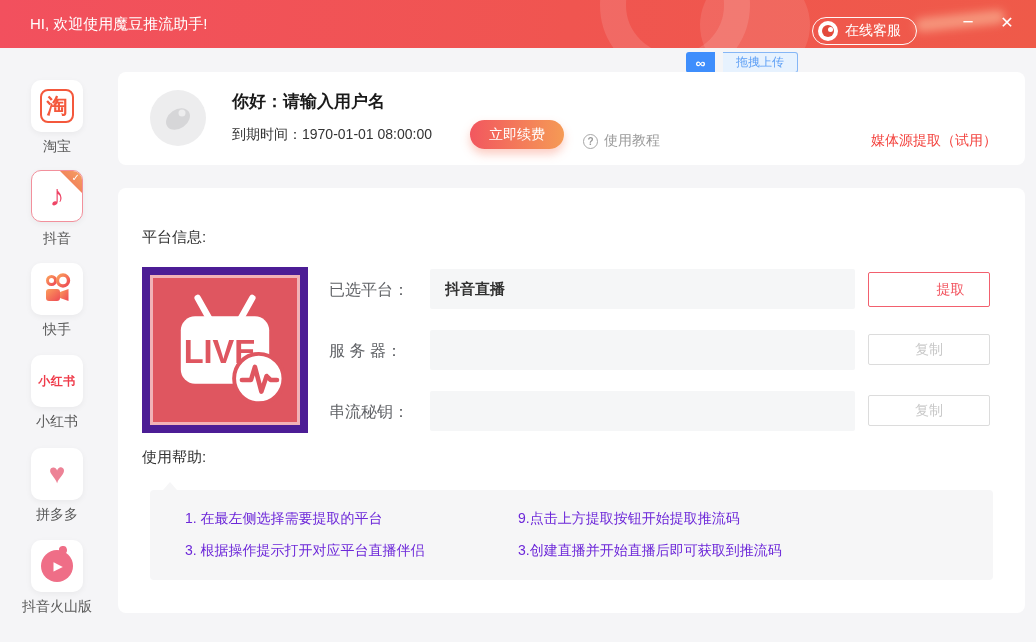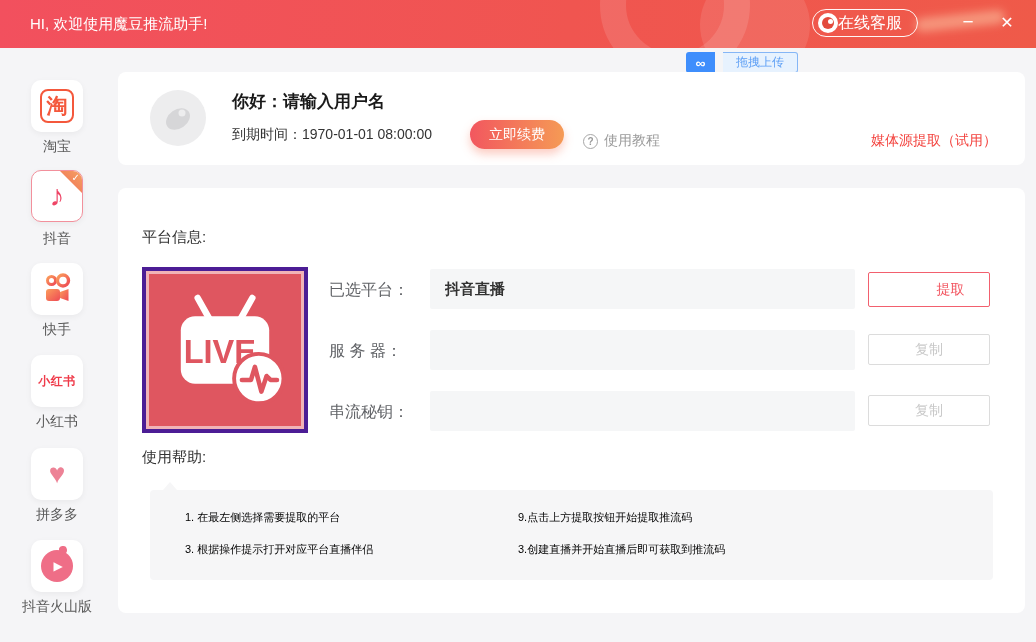--- a/index.html
+++ b/index.html
@@ -10,22 +10,22 @@
   
   .titlebar { position:absolute; left:0; top:0; width:1036px; height:48px;
     background:linear-gradient(95deg,#f2505e 0%,#f05550 55%,#ef5a49 100%); overflow:hidden; }
   .decor1 { position:absolute; left:600px; top:-70px; width:150px; height:150px; border-radius:50%;
     border:26px solid rgba(255,255,255,0.12); }
   .decor2 { position:absolute; left:700px; top:-30px; width:110px; height:110px; border-radius:50%;
     background:rgba(255,255,255,0.10); }
   .decor3 { position:absolute; left:915px; top:14px; width:90px; height:14px; border-radius:8px;
     background:rgba(255,222,185,0.45); filter:blur(4px); transform:rotate(-6deg); }
   .win-title { position:absolute; left:30px; top:0; height:48px; line-height:48px; color:#fff; font-size:15px; }
-  .svc-btn { position:absolute; left:812px; top:9px; height:28px; display:flex; align-items:center; 
-    border:1px solid rgba(255,255,255,0.95); border-radius:15px; padding:0 15px 0 5px; color:#fff; font-size:16px; cursor:pointer; }
+  .svc-btn { position:absolute; left:812px; top:17px; height:28px; display:flex; align-items:center; gap:7px;
+    border:1px solid rgba(255,255,255,0.95); border-radius:15px; padding:0 15px 0 5px; color:#fff; font-size:14px; cursor:pointer; }
   .bean-circle { width:20px; height:20px; background:#fff; border-radius:50%; position:relative; flex:0 0 auto; }
   .bean-circle::before { content:""; position:absolute; left:4px; top:4px; width:12px; height:12px; background:#e34a3c; border-radius:50%; }
   .bean-circle::after { content:""; position:absolute; left:10px; top:6px; width:5px; height:5px; background:#fff; border-radius:50%; }
   .win-min { position:absolute; left:955px; top:9px; width:26px; height:28px; color:#fff; font-size:19px; text-align:center; line-height:26px; cursor:pointer; }
   .win-close { position:absolute; left:994px; top:9px; width:26px; height:28px; color:#fff; font-size:16px; text-align:center; line-height:28px; cursor:pointer; }
 
   
   .drag-badge { position:absolute; left:686px; top:52px; height:21px; display:flex; cursor:pointer; }
   .drag-badge .ic { width:29px; background:#3f8efc; border-radius:3px 0 0 3px; color:#fff; font-size:14px; font-weight:bold;
     display:flex; align-items:center; justify-content:center; line-height:1; }
@@ -66,33 +66,33 @@
     box-shadow:0 5px 10px rgba(245,110,80,0.35); }
   .tutorial { position:absolute; left:465px; top:60px; display:flex; align-items:center; gap:6px; color:#9a9a9a;
     font-size:14px; cursor:pointer; }
   .q-ic { width:15px; height:15px; border:1px solid #a8a8a8; border-radius:50%; font-size:10px; font-weight:bold;
     color:#9a9a9a; display:flex; align-items:center; justify-content:center; }
   .media-link { position:absolute; right:28px; top:60px; color:#f3413c; font-size:14px; cursor:pointer; }
 
   
   .sec-title { position:absolute; font-size:15px; font-weight:400; color:#333; }
   .live-box { position:absolute; left:24px; top:79px; width:166px; height:166px; background:#df5660;
-    border:4px solid #4c1d95; box-shadow:inset 0 0 0 3px rgba(255,255,255,0.55); display:flex; align-items:center; justify-content:center; }
+    border:8px solid #4c1d95; box-shadow:inset 0 0 0 3px rgba(255,255,255,0.55); display:flex; align-items:center; justify-content:center; }
   .field-label { position:absolute; left:211px; width:95px; font-size:16px; color:#606266; }
   .field-input { position:absolute; left:312px; width:425px; height:40px; background:#f5f6f7; border:none; border-radius:2px;
     padding:0 15px; font-size:15px; font-weight:bold; color:#333; font-family:inherit; }
   .field-input::placeholder { color:#bbb; }
   .btn { position:absolute; left:750px; width:122px; background:#fff; border-radius:2px; font-size:14px; cursor:pointer; font-family:inherit; }
   .btn-primary { border:1px solid #f2606e; color:#f2535e;padding-left:43px; }
   .btn-disabled { border:1px solid #dcdcdc; color:#c8c8c8; }
 
   .help-notch { position:absolute; left:45px; top:294px; width:0; height:0;
     border-left:7px solid transparent; border-right:7px solid transparent; border-bottom:8px solid #f6f6f7; }
   .help-box { position:absolute; left:32px; top:302px; width:843px; height:90px; background:#f6f6f7; border-radius:4px; }
-  .help-item { position:absolute; color:#000000; font-size:11px; white-space:nowrap; }
+  .help-item { position:absolute; color:#6d28d9; font-size:14px; white-space:nowrap; }
 </style>
 </head>
 <body>
 
 <div class="page">
 
   <div class="titlebar">
     <div class="decor1"></div>
     <div class="decor2"></div>
     <div class="decor3"></div>

